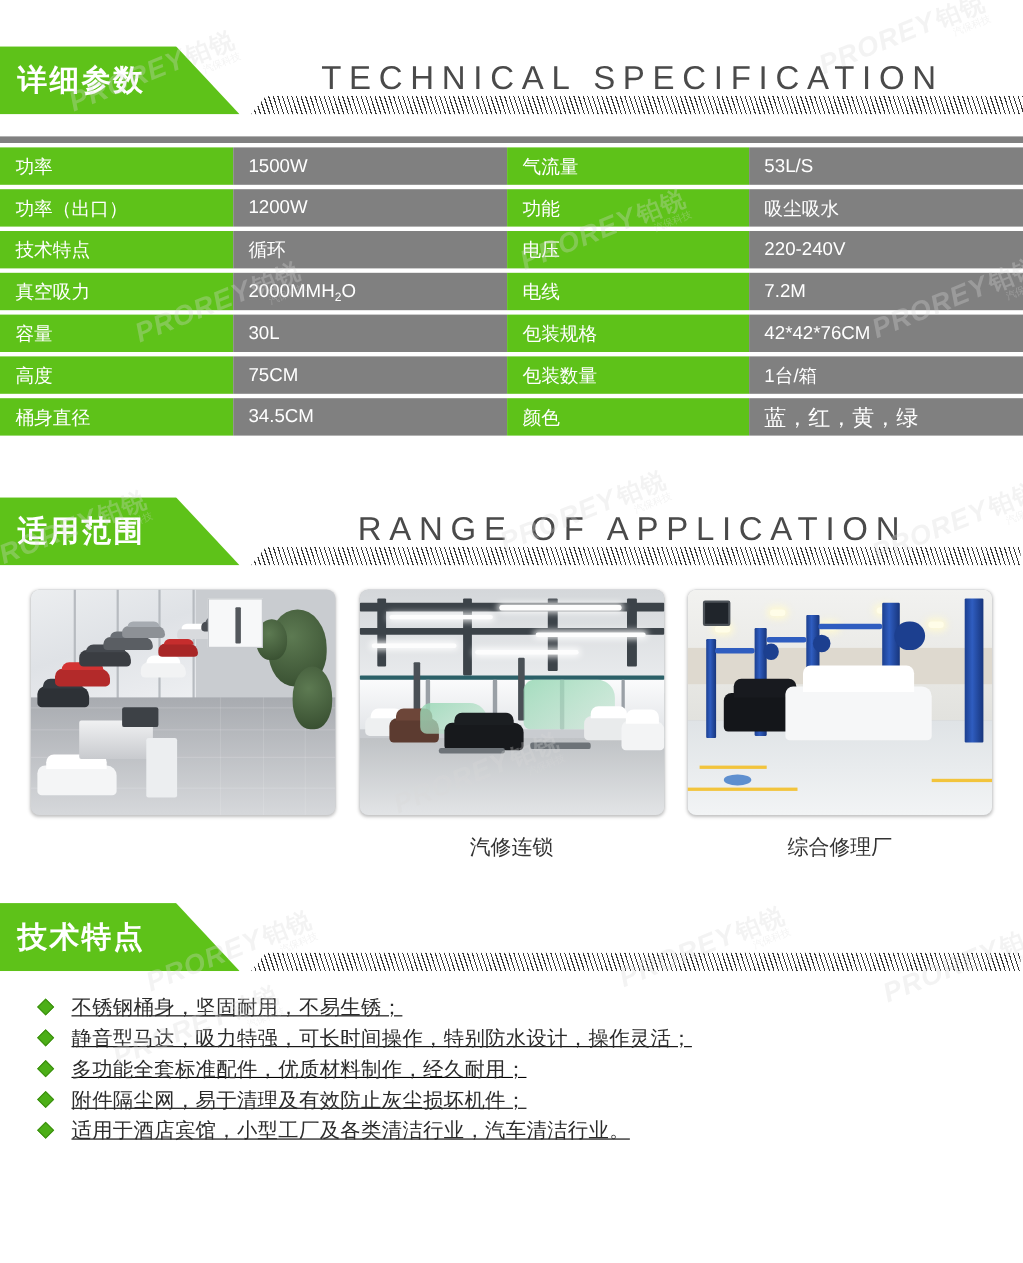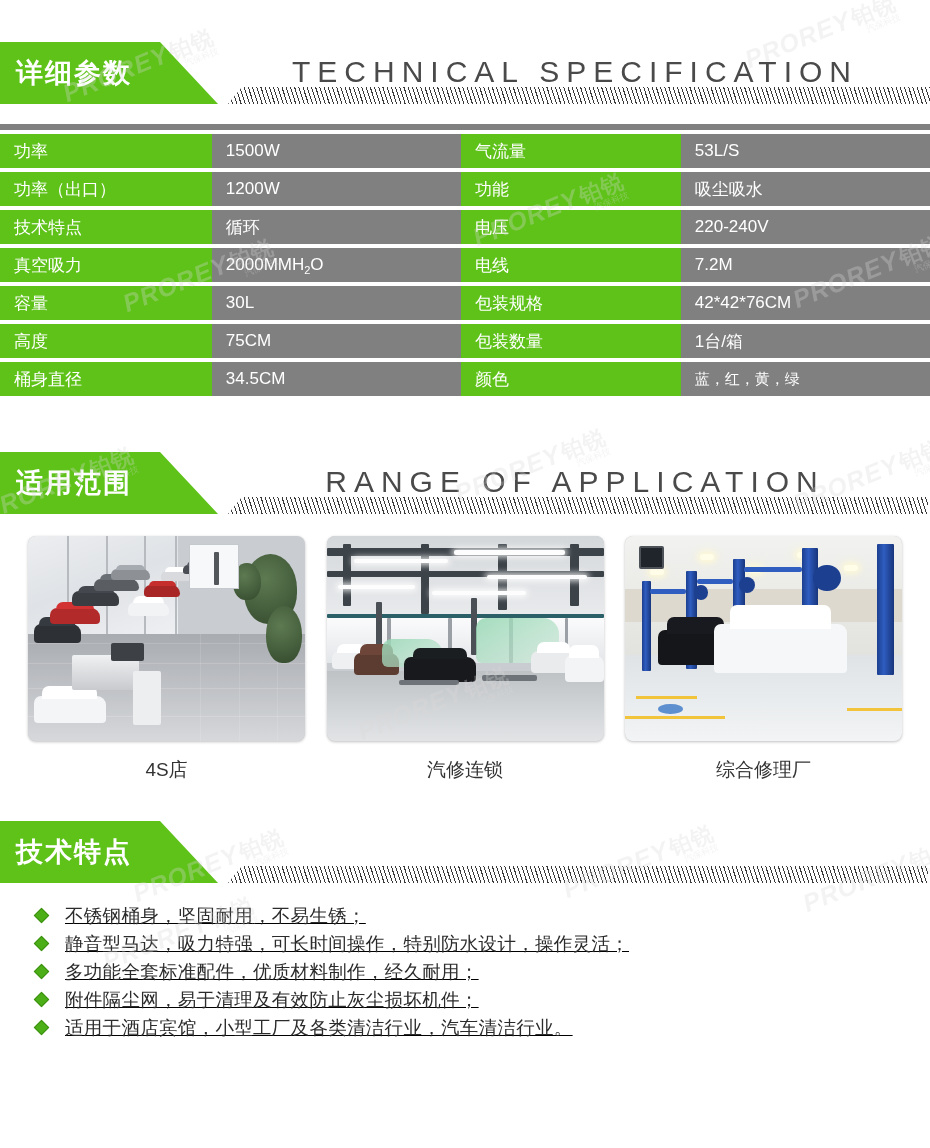--- a/index.html
+++ b/index.html
@@ -122,21 +122,21 @@
     width: 218px;
     font-weight: 500;
   }
   td.v {
     background: #808080;
     width: 247px;
     font-weight: 400;
   }
   td.v.serif {
     font-family: "Liberation Serif", "DejaVu Serif", serif;
-    font-size: 15px;
+    font-size: 20px;
   }
   td.k-left  { width: 210px; }
   td.v-left  { width: 247px; }
   td.k-right { width: 218px; }
   td.v-right { width: 247px; }
   sub { font-size: 11px; vertical-align: baseline; position: relative; top: 4px; }
 
   
   .apps {
     display: flex;
@@ -336,21 +336,20 @@
         <div class="s1-desk" style="left:38%;top:66%;width:10%;height:26%;background:#eceef0"></div>
 
         <div class="s1-plant" style="right:3%;top:9%;width:19%;height:34%"></div>
         <div class="s1-plant" style="right:1%;top:34%;width:13%;height:28%"></div>
         <div class="s1-plant" style="right:16%;top:13%;width:10%;height:18%"></div>
 
         <div style="position:absolute;left:58%;top:4%;width:18%;height:22%;background:#f7f8f9;border:1px solid #c5c8cc"></div>
         <div style="position:absolute;left:67%;top:8%;width:2%;height:16%;background:#53575c;border-radius:1px"></div>
       </div>
     </div>
-    <div class="app-caption">4S店</div>
   </div>
 
   <div class="app-card">
     <div class="app-photo">
       <div class="scene">
         <div class="s2-ceil"></div>
         <div class="s2-beam" style="left:0;right:0;top:6%;height:4%"></div>
         <div class="s2-beam" style="left:0;right:0;top:17%;height:3%"></div>
         <div class="s2-beam" style="left:6%;top:4%;width:3%;height:30%"></div>
         <div class="s2-beam" style="left:34%;top:4%;width:3%;height:34%"></div>

